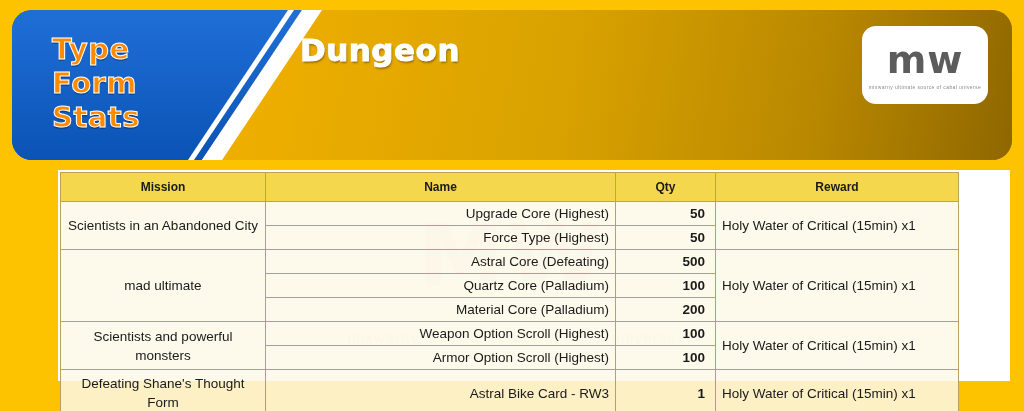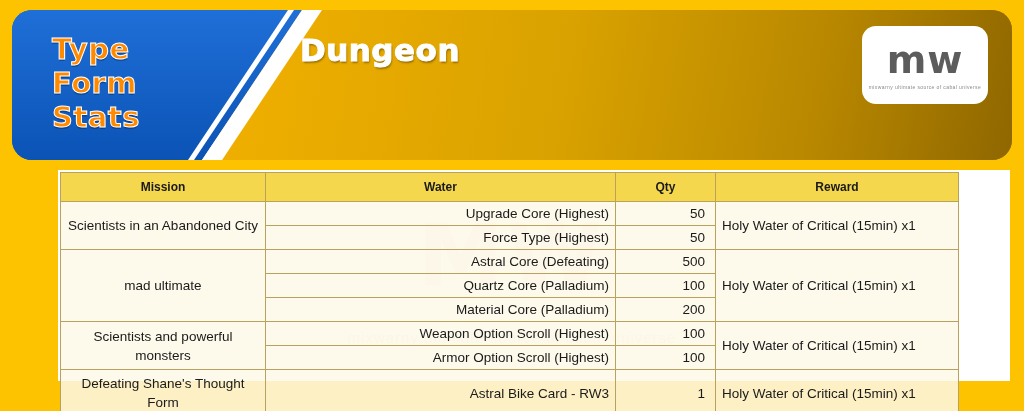--- a/index.html
+++ b/index.html
@@ -233,20 +233,21 @@
     text-align: center;
     vertical-align: middle;
     line-height: 19px;
   }
   td.item {
     text-align: right;
   }
   td.qty {
     text-align: right;
     padding-right: 10px;
+    font-weight: bold;
   }
   td.reward {
     vertical-align: middle;
   }
   tbody tr { height: 24px; }
 
   .col-mission { width: 205px; }
   .col-item { width: 350px; }
   .col-qty { width: 100px; }
   .col-reward { width: 243px; }
@@ -292,21 +293,21 @@
     <table>
       <colgroup>
         <col class="col-mission">
         <col class="col-item">
         <col class="col-qty">
         <col class="col-reward">
       </colgroup>
       <thead>
         <tr>
           <th>Mission</th>
-          <th>Water</th>
+          <th>Name</th>
           <th>Qty</th>
           <th>Reward</th>
         </tr>
       </thead>
       <tbody>
 
         <tr>
           <td class="mission" rowspan="2">Scientists in an Abandoned City</td>
           <td class="item">Upgrade Core (Highest)</td>
           <td class="qty">50</td>

